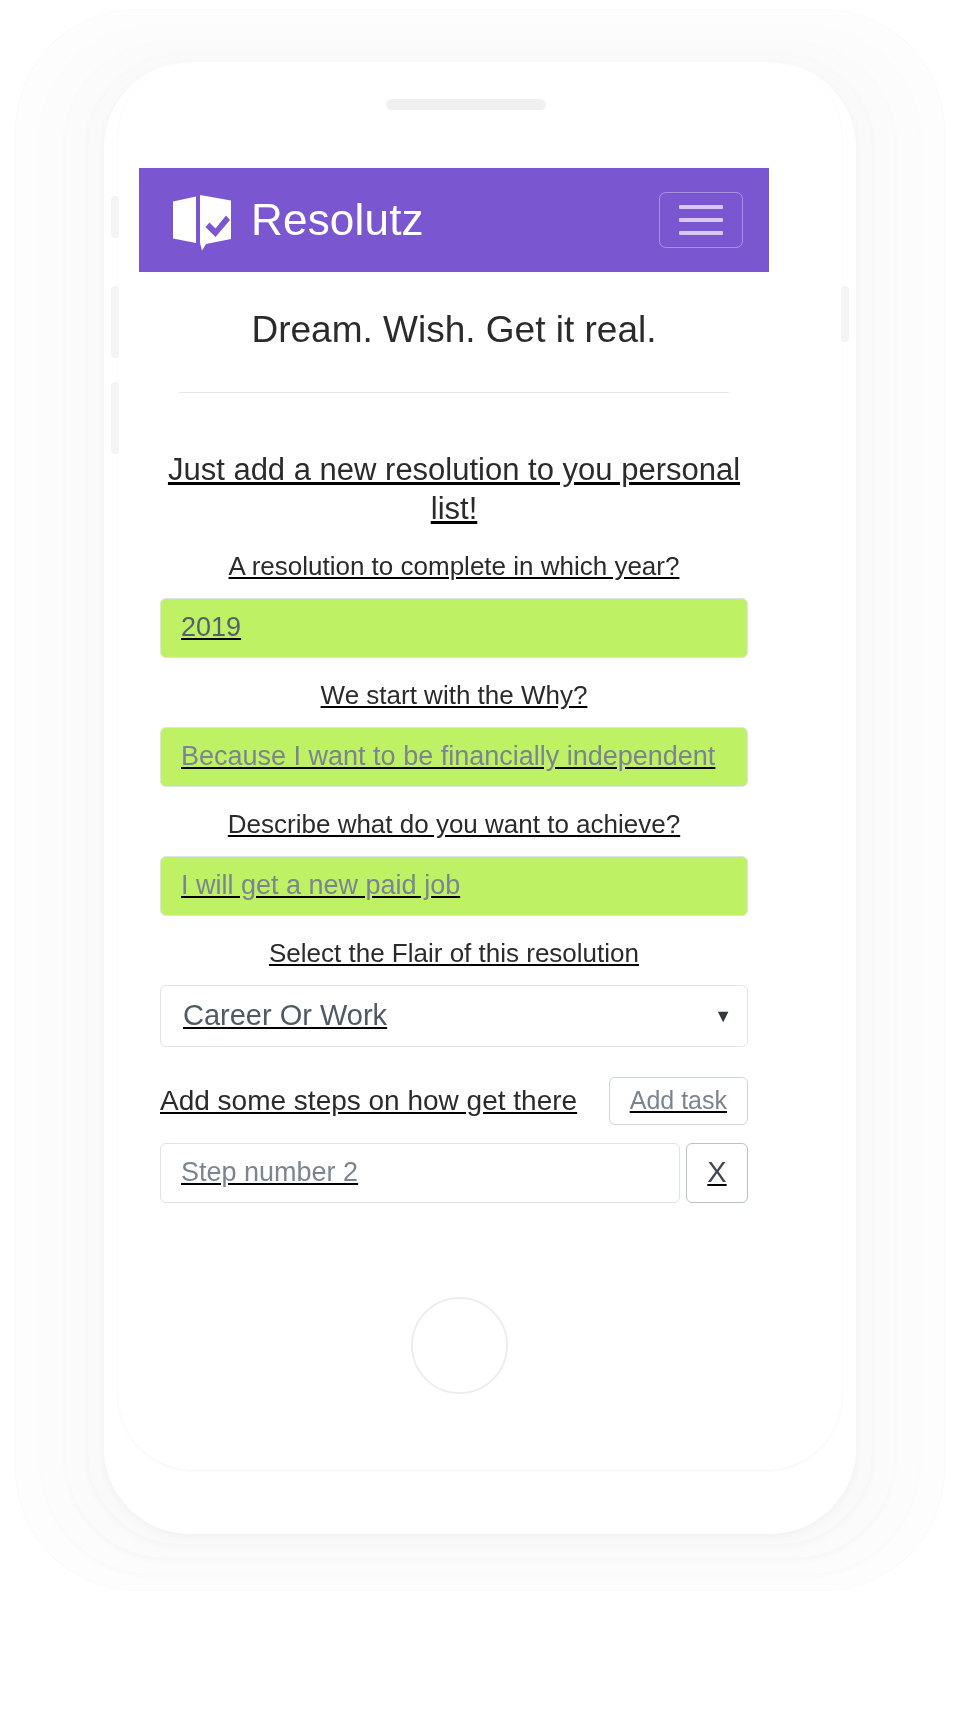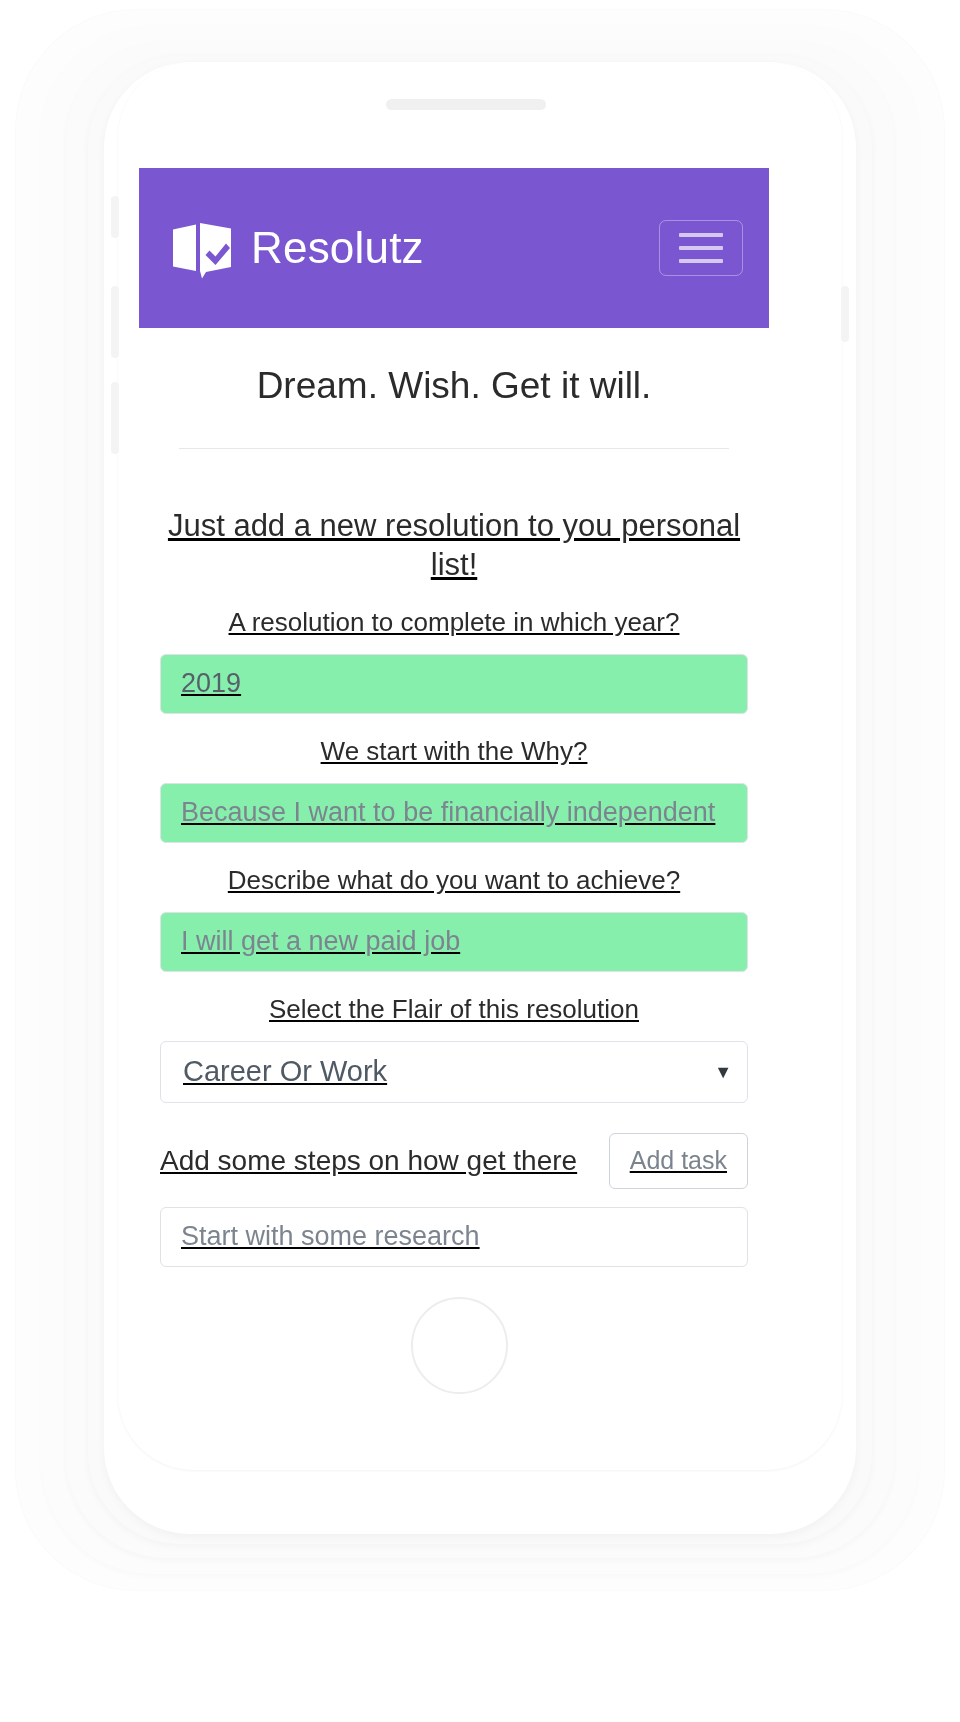--- a/index.html
+++ b/index.html
@@ -113,21 +113,21 @@
     left: 139px;
     top: 168px;
     width: 630px;
     height: 1102px;
     background: #ffffff;
     overflow: hidden;
   }
 
   
   #app-header {
-    height: 160px;
+    height: 104px;
     background: #7a57d1;
     display: flex;
     align-items: center;
     justify-content: space-between;
     padding: 0 26px 0 30px;
     box-sizing: border-box;
   }
   #brand {
     display: flex;
     align-items: center;
@@ -206,21 +206,21 @@
     margin-top: 22px;
   }
   .text-input {
     display: block;
     width: 100%;
     box-sizing: border-box;
     margin-top: 16px;
     height: 60px;
     border: 1px solid #dfe2e6;
     border-radius: 6px;
-    background: #86efac;
+    background: #bef264;
     padding: 0 20px;
     font-family: "Liberation Sans", sans-serif;
     font-size: 27px;
     color: #56606b;
     outline: none;
   }
   .text-input::placeholder { color: #7c858f; }
 
   
   .select-wrap {
@@ -260,21 +260,21 @@
     margin-top: 30px;
     gap: 20px;
   }
   #steps-label {
     font-size: 28px;
     color: #2b2b2b;
     font-weight: 400;
   }
   #add-task-button {
     flex: none;
-    height: 56px;
+    height: 48px;
     padding: 0 20px;
     border: 1px solid #cfd4da;
     border-radius: 6px;
     background: #ffffff;
     font-family: "Liberation Sans", sans-serif;
     font-size: 25px;
     color: #7b848e;
     cursor: pointer;
   }
 
@@ -347,21 +347,21 @@
         <span id="brand-name">Resolutz</span>
       </div>
       <button id="menu-toggle">
         <span class="menu-bar"></span>
         <span class="menu-bar"></span>
         <span class="menu-bar"></span>
       </button>
     </div>
 
     <div id="tagline-wrap">
-      <div id="tagline">Dream. Wish. Get it will.</div>
+      <div id="tagline">Dream. Wish. Get it real.</div>
       <hr id="tagline-rule">
     </div>
 
     <div id="form-area">
 
       <div id="form-heading">Just add a new resolution to you personal list!</div>
 
       <div class="field-label">A resolution to complete in which year?</div>
       <input class="text-input" type="text" value="2019" style="">
 
@@ -375,23 +375,20 @@
       <div class="select-wrap">
         <div class="select-box">Career Or Work</div>
         <span class="select-caret">▼</span>
       </div>
 
       <div id="steps-row">
         <span id="steps-label">Add some steps on how get there</span>
         <button id="add-task-button">Add task</button>
       </div>
 
-      <div class="task-row">
-        <input class="task-input" type="text" placeholder="Start with some research" style="">
-      </div>
 
       <div class="task-row">
         <input class="task-input" type="text" placeholder="Step number 2" style="">
         <button class="task-remove">X</button>
       </div>
 
     </div>
   </div>
 
   <div id="home-button"></div>

